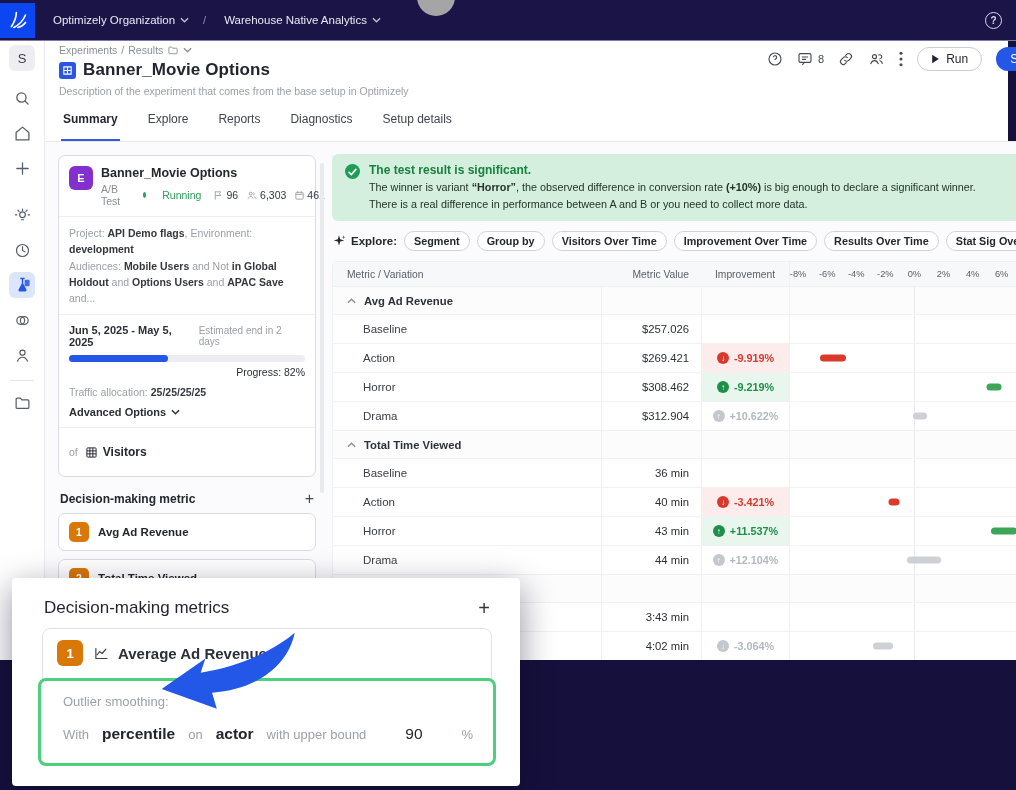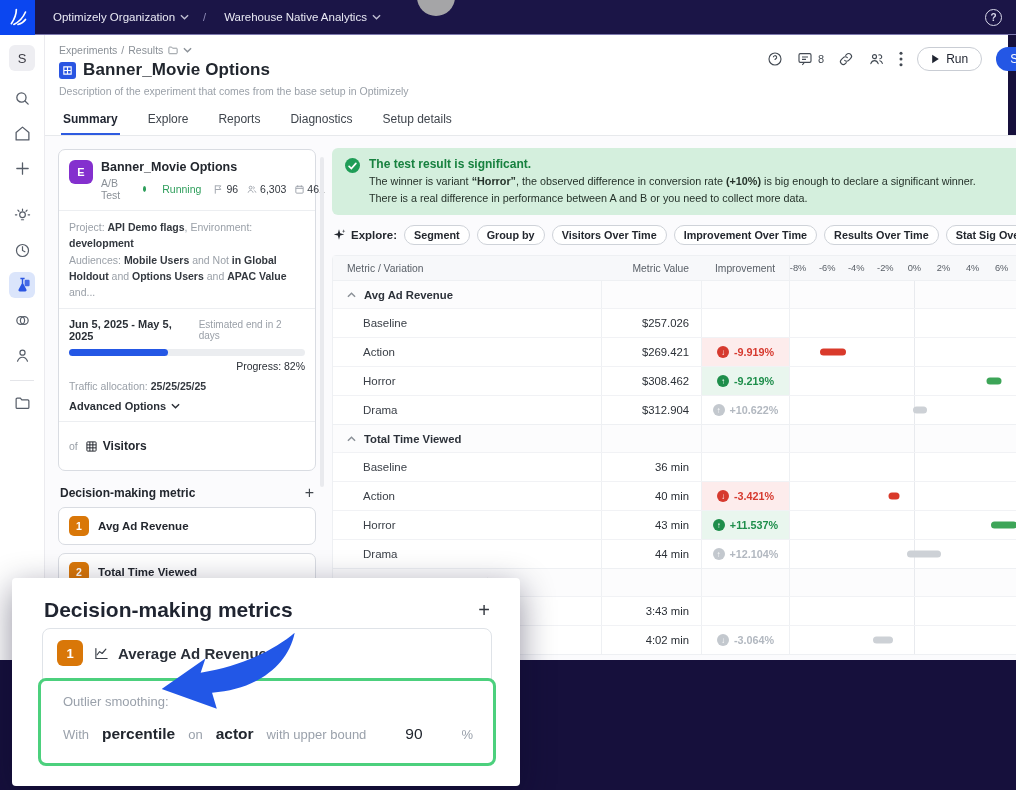--- a/index.html
+++ b/index.html
@@ -1,21 +1,21 @@
 <!DOCTYPE html>
 <html><head>
 <meta charset="utf-8">
 <style>
   * { margin:0; padding:0; box-sizing:border-box; }
   html,body { width:1016px; height:790px; }
   body { font-family:"Liberation Sans", sans-serif; background:#16103c; position:relative; overflow:hidden; }
   .stage { position:absolute; inset:0; width:1016px; height:790px; }
 
   
-  .topbar { position:absolute; left:0; top:0; width:1016px; height:35px; background:#1b1547;
+  .topbar { position:absolute; left:0; top:0; width:1016px; height:41px; background:#1b1547;
             border-bottom:1px solid #7d79ad; display:flex; align-items:center; z-index:5; }
   .logo-sq { width:35px; height:35px; background:#0b46f0; display:flex; align-items:center; justify-content:center; }
   .nav-item { display:flex; align-items:center; gap:5px; color:#e9e9f4; font-size:11.5px; margin-left:18px; cursor:pointer; }
   .nav-sep { color:#8f8cb8; font-size:11px; margin-left:14px; }
   .nav-item svg { opacity:.8; }
   .topbar-right { margin-left:auto; margin-right:14px; display:flex; align-items:center; }
   .help-circ { width:17px; height:17px; border:1.4px solid #d9d9ea; border-radius:50%; color:#d9d9ea;
                font-size:10px; font-weight:bold; display:flex; align-items:center; justify-content:center; }
   .cam-bubble { position:absolute; left:417px; top:-22px; width:38px; height:38px; border-radius:50%;
                 background:#a5a5a7; z-index:9; }
@@ -42,21 +42,21 @@
   .title-ic { width:17px; height:17px; background:#2a55e2; border-radius:3px; display:flex; align-items:center; justify-content:center; }
   .page-title { font-size:17px; font-weight:bold; color:#21262e; letter-spacing:.1px; }
   .page-desc { font-size:10.5px; color:#9aa0a8; margin-top:5px; }
   .hdr-actions { position:absolute; right:16px; top:12px; display:flex; align-items:center; gap:14px; color:#434a53; }
   .hdr-actions .cnt { font-size:11px; color:#434a53; margin-left:-9px; }
   .btn-run { display:flex; align-items:center; gap:6px; border:1px solid #c9cdd4; border-radius:14px; padding:4px 13px;
              font-size:12px; color:#1f2430; background:#fff; cursor:pointer; }
   .btn-save { background:#2457e5; color:#fff; border-radius:14px; padding:5px 14px; font-size:12px; border:none; cursor:pointer; }
 
   .tabs { display:flex; gap:26px; padding:0 16px; margin-top:9px; border-bottom:1px solid #e7e9ec; }
-  .tab { font-size:12px; color:#3f454d; padding:6px 2px 7px; cursor:pointer; }
+  .tab { font-size:12px; color:#3f454d; padding:6px 2px 13px; cursor:pointer; }
   .tab.active { color:#1f2430; font-weight:bold; border-bottom:2px solid #2e5be0; }
 
   
   .content { flex:1; background:#fbfbfd; display:flex; overflow:hidden; position:relative; }
 
   
   .left-panel { width:258px; margin:13px 0 0 13px; flex:none; font-size:11px; position:relative; }
   .panel-scroll { position:absolute; right:-8px; top:8px; width:4px; height:330px; background:#e9eaee; border-radius:2px; }
   .exp-card { background:#fff; border:1px solid #d9dce2; border-radius:7px; }
   .exp-head { display:flex; gap:8px; padding:10px 10px 0 10px; }
@@ -144,21 +144,21 @@
   .pill { position:absolute; top:50%; transform:translate(-50%,-50%); height:7px; border-radius:4px; }
   .pill.red { background:#d93a2b; }
   .pill.green { background:#3da558; }
   .pill.gray { background:#cdd1d6; }
   .chev { color:#8a9097; }
 
   
   .modal { position:absolute; left:12px; top:578px; width:508px; height:208px; background:#fff; border-radius:4px;
            box-shadow:0 10px 34px rgba(10,8,40,.45); z-index:20; }
   .modal-head { display:flex; justify-content:space-between; align-items:center; padding:20px 30px 0 32px; }
-  .modal-title { font-size:21px; font-weight:bold; color:#1f2430; }
+  .modal-title { font-size:17px; font-weight:normal; color:#1f2430; }
   .modal-plus { font-size:20px; color:#33383f; cursor:pointer; line-height:1; }
   .m-card { position:absolute; left:30px; right:28px; top:50px; height:120px; border:1px solid #dfe3e8; border-radius:8px; }
   .m-card-row { display:flex; align-items:center; gap:10px; padding:11px 0 0 14px; }
   .m-num { width:26px; height:26px; background:#d97708; border-radius:6px; color:#fff; font-size:13px; font-weight:bold;
            display:flex; align-items:center; justify-content:center; }
   .m-name { font-size:15px; font-weight:bold; color:#2a2f38; display:flex; align-items:center; gap:8px; }
   .hl-box { position:absolute; left:26px; right:24px; top:100px; height:88px; background:#fff;
             border:3px solid #4cd07d; border-radius:8px; padding:13px 0 0 22px; }
   .hl-l1 { font-size:13px; color:#9aa1ab; }
   .hl-l2 { display:flex; align-items:baseline; gap:13px; margin-top:16px; }
@@ -367,21 +367,21 @@
                   </span>
                 </div>
               </div>
             </div>
             <div class="card-hr"></div>
             <div class="exp-meta">
               <div>
                 <span>Project: </span><b>API Demo flags</b><span>, </span><span>Environment: </span><b>development</b>
               </div>
               <div>
-                <span>Audiences: </span><b>Mobile Users</b><span> and Not </span><b>in Global Holdout</b><span> and </span><b>Options Users</b><span> and </span><b>APAC Value</b><span> and...</span>
+                <span>Audiences: </span><b>Mobile Users</b><span> and Not </span><b>in Global Holdout</b><span> and </span><b>Options Users</b><span> and </span><b>APAC Save</b><span> and...</span>
               </div>
             </div>
             <div class="card-hr" style="margin-top:8px"></div>
             <div class="dates-row">
               <span class="date-rng">Jun 5, 2025 - May 5, 2025</span>
               <span class="date-est">Estimated end in 2 days</span>
             </div>
             <div class="prog-track">
                 <div class="prog-fill"></div>
               </div>

